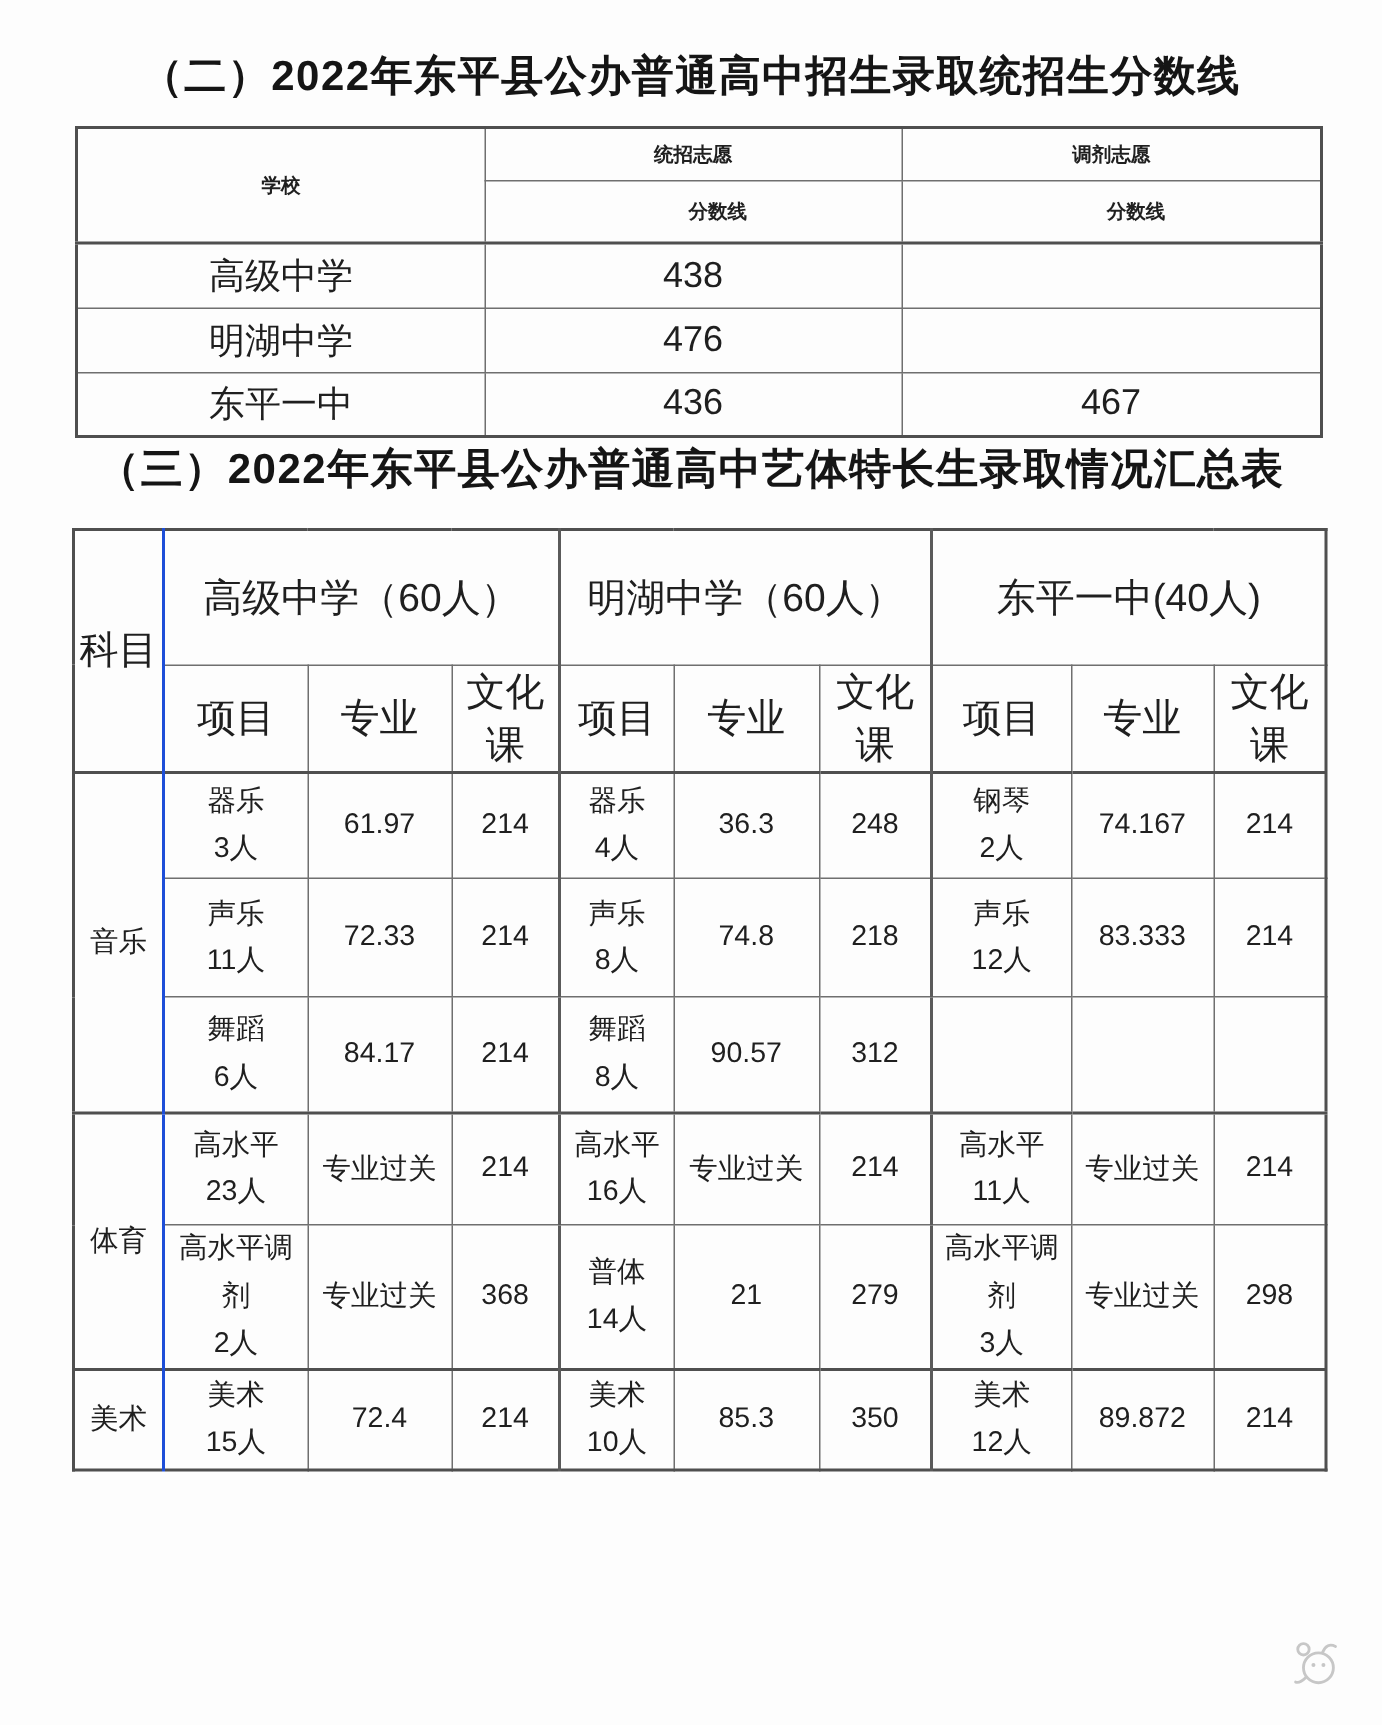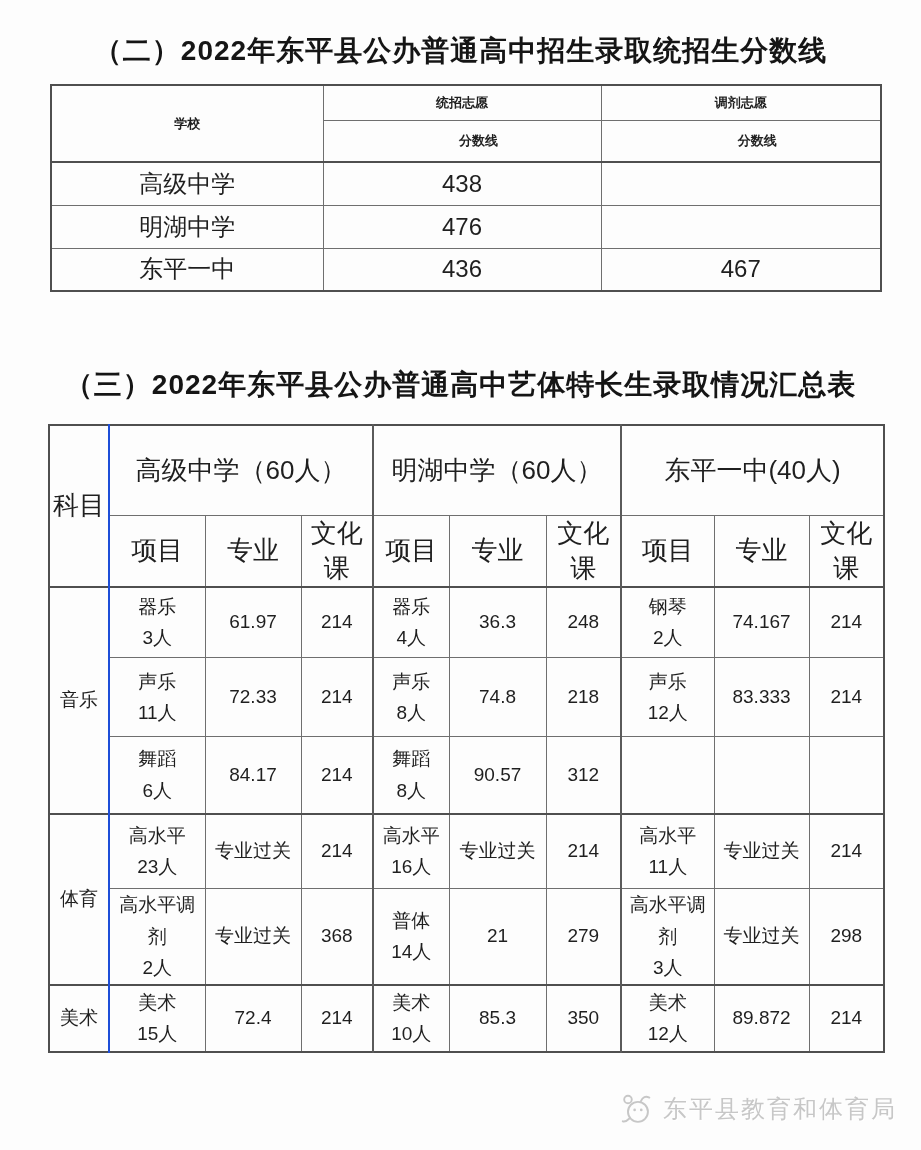--- a/index.html
+++ b/index.html
@@ -14,21 +14,21 @@
   }
   .doc-title {
     padding-top: 30px;
     text-align: center;
     font-size: 28px;
     line-height: 42px;
     font-weight: 700;
     letter-spacing: 1px;
     color: #151515;
   }
-  .doc-title.second { padding-top: 0; margin-top: 72px; }
+  .doc-title.second { padding-top: 0; }
 
   table.tbl {
     border-collapse: collapse;
     table-layout: fixed;
     border: 2px solid #4f4f4f;
   }
   table.tbl th, table.tbl td {
     border: 1px solid #6f6f6f;
     text-align: center;
     vertical-align: middle;
@@ -251,14 +251,13 @@
   <span>
     <svg width="38" height="38" viewBox="0 0 40 40" fill="none">
       <circle cx="21" cy="23" r="10.5" stroke="#c7c7c7" stroke-width="2"></circle>
       <circle cx="10.5" cy="10" r="4" stroke="#c7c7c7" stroke-width="2"></circle>
       <path d="M24 12 q 3 -7 9 -4" stroke="#c7c7c7" stroke-width="2" stroke-linecap="round"></path>
       <circle cx="17.5" cy="21" r="1.4" fill="#c7c7c7"></circle>
       <circle cx="24.5" cy="21" r="1.4" fill="#c7c7c7"></circle>
       <path d="M12 30 q -4 4 -7 3" stroke="#c7c7c7" stroke-width="2" stroke-linecap="round"></path>
     </svg>
   </span>
-  <span>东平县教育和体育局</span>
 </div>
 
 </body></html>

